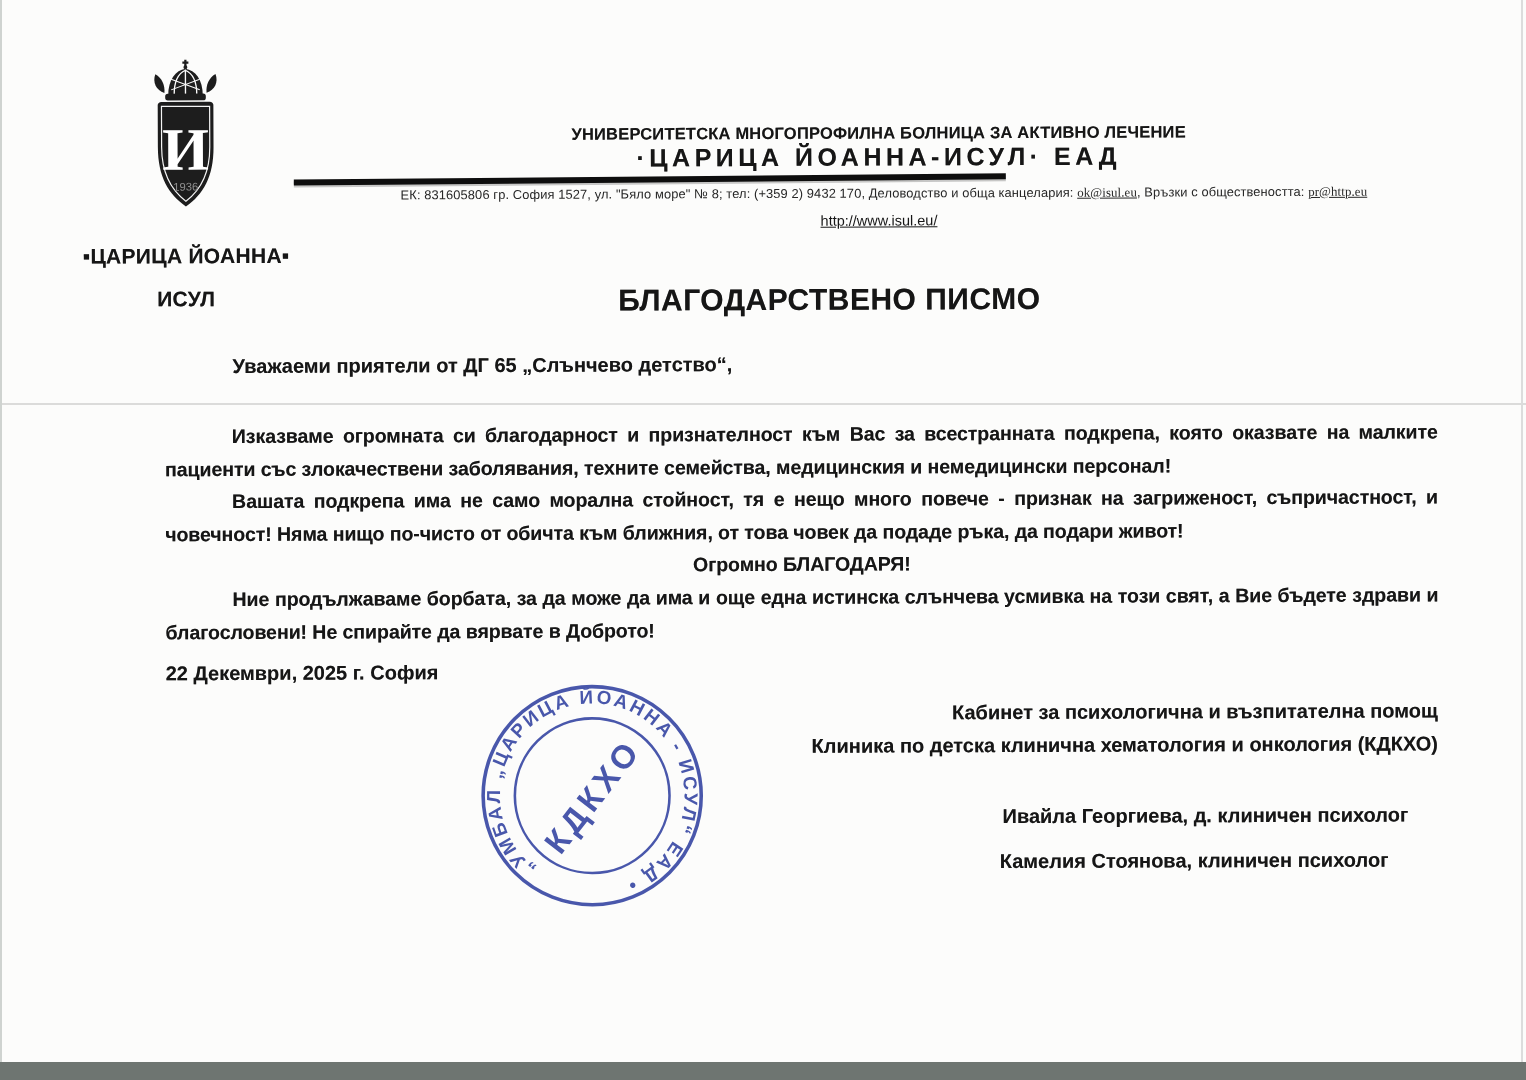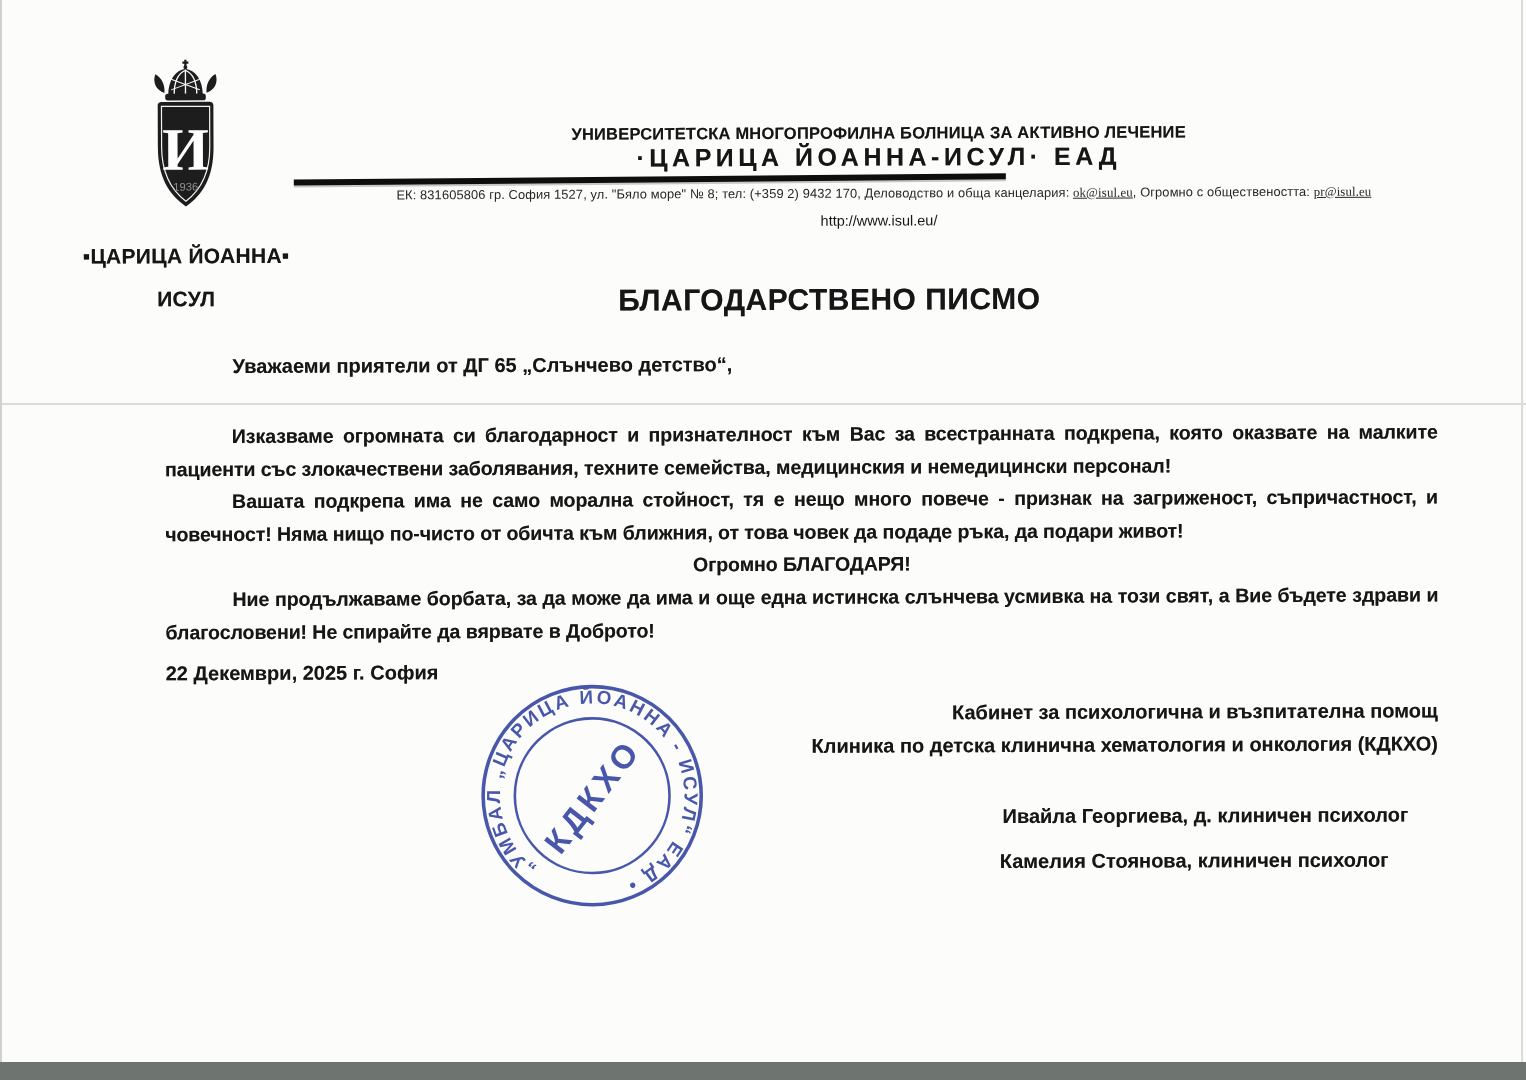--- a/index.html
+++ b/index.html
@@ -20,21 +20,21 @@
   
   .logo-caption{left:56px; width:262px; text-align:center; font-weight:bold; font-size:21px; letter-spacing:.3px;}
   
   .hdr{left:360px; width:1040px; text-align:center;}
   .org1{top:124px; font-weight:bold; font-size:16.5px; letter-spacing:.2px;}
   .org2{top:143px; font-weight:bold; font-size:25px; letter-spacing:4.5px;}
   .rule{left:295px; top:176px; width:712px; height:6px; background:#0e0e0e; transform:rotate(-0.28deg); box-shadow:0 2px 0 rgba(40,40,40,.25);}
   .contact{left:173px; top:186px; width:1424px; text-align:center; font-size:12.9px; color:#272727; letter-spacing:.1px;}
   .contact .lnk{text-decoration:underline;font-family:Liberation Serif, serif;}
   .site{top:213px; font-size:14.5px;}
-  .site span{}
+  .site span{text-decoration:underline;}
   
   .title{left:320px; top:283px; width:1020px; text-align:center; font-weight:bold; font-size:30px; letter-spacing:.5px;}
   .salut{left:233px; top:353px; font-weight:bold; font-size:20px;}
   .body{left:165px; top:418px; width:1273px; font-weight:bold; font-size:19.6px; line-height:32.6px; text-align:justify; letter-spacing:-0.1px;}
   .body p{margin:0; text-indent:67px;}
   .body p.center{text-indent:0; text-align:center;}
   .dateline{left:165px; top:660px; font-weight:bold; font-size:20px;}
   .dept{left:600px; top:697px; width:837px; text-align:right; font-weight:bold; font-size:20px; line-height:33px;}
   .sig1{left:700px; top:806px; width:707px; text-align:right; font-weight:bold; font-size:20px;}
   .sig2{left:700px; top:851px; width:687px; text-align:right; font-weight:bold; font-size:20px;}
@@ -64,21 +64,21 @@
         <text x="65" y="148" font-size="80" fill="#ffffff" text-anchor="middle" font-family="Liberation Serif, serif" font-weight="bold">И</text>
         <text x="65" y="176" font-size="15" fill="#8f8f8f" text-anchor="middle" font-family="Liberation Sans, sans-serif">1936</text>
       </g>
     </svg>
     <div class="abs logo-caption ink" style="top:242px;">▪ЦАРИЦА ЙОАННА▪</div>
     <div class="abs logo-caption ink" style="top:285px;">ИСУЛ</div>
 
     <div class="abs hdr org1 ink">УНИВЕРСИТЕТСКА МНОГОПРОФИЛНА БОЛНИЦА ЗА АКТИВНО ЛЕЧЕНИЕ</div>
     <div class="abs hdr org2 ink">·ЦАРИЦА ЙОАННА-ИСУЛ·  ЕАД</div>
     <div class="abs rule"></div>
-    <div class="abs contact"><span>ЕК: 831605806 гр. София 1527, ул. "Бяло море" № 8; тел: (+359 2) 9432 170, Деловодство и обща канцелария: </span><span class="lnk">ok@isul.eu</span><span>, Огромно с обществеността: </span><span class="lnk">pr@isul.eu</span></div>
+    <div class="abs contact"><span>ЕК: 831605806 гр. София 1527, ул. "Бяло море" № 8; тел: (+359 2) 9432 170, Деловодство и обща канцелария: </span><span class="lnk">ok@isul.eu</span><span>, Връзки с обществеността: </span><span class="lnk">pr@http.eu</span></div>
     <div class="abs hdr site"><span>http://www.isul.eu/</span></div>
 
     <div class="abs title ink">БЛАГОДАРСТВЕНО ПИСМО</div>
     <div class="abs salut ink">Уважаеми приятели от ДГ 65 „Слънчево детство“,</div>
 
     <div class="abs body ink">
       <p>Изказваме огромната си благодарност и признателност към Вас за всестранната подкрепа, която оказвате на малките пациенти със злокачествени заболявания, техните семейства, медицинския и немедицински персонал!</p>
       <p>Вашата подкрепа има не само морална стойност, тя е нещо много повече - признак на загриженост, съпричастност, и човечност! Няма нищо по-чисто от обичта към ближния, от това човек да подаде ръка, да подари живот!</p>
       <p class="center">Огромно БЛАГОДАРЯ!</p>
       <p>Ние продължаваме борбата, за да може да има и още една истинска слънчева усмивка на този свят, а Вие бъдете здрави и благословени! Не спирайте да вярвате в Доброто!</p>

